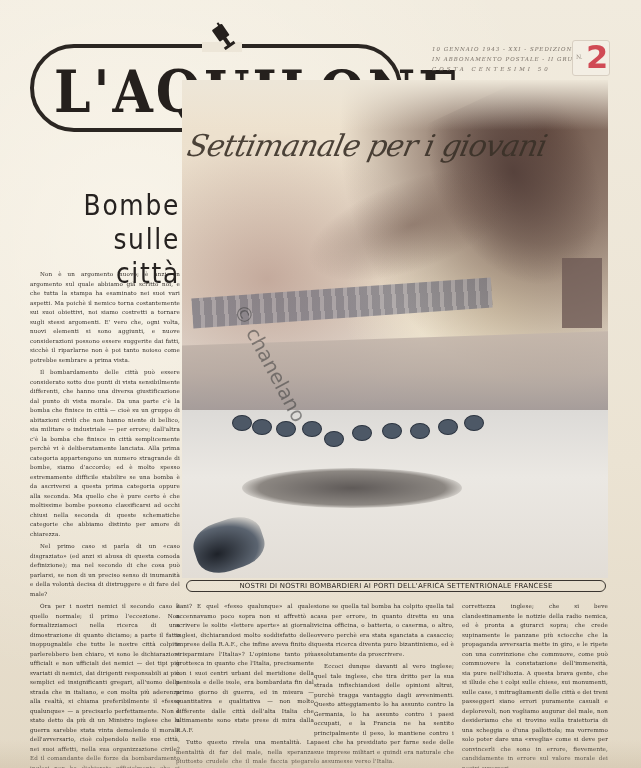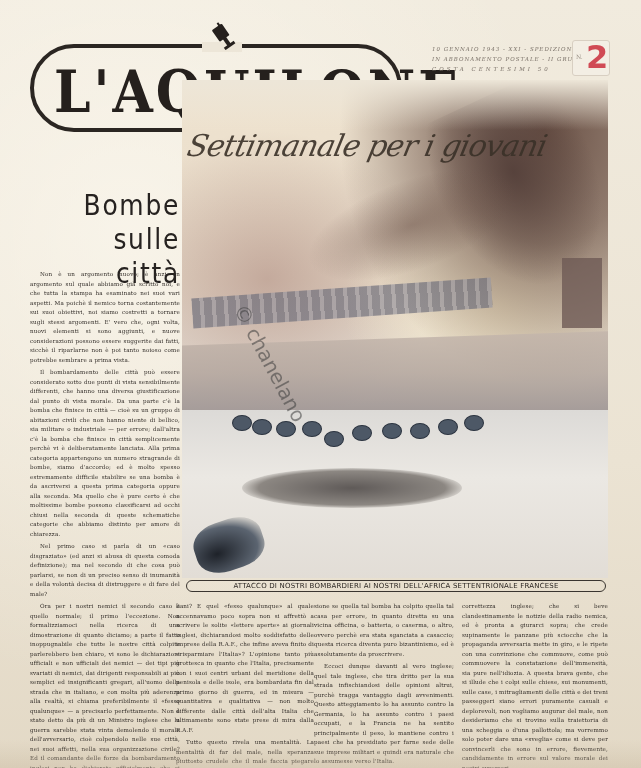--- a/index.html
+++ b/index.html
@@ -166,21 +166,21 @@
       <div class="barrel" style="left:232px;top:0"></div>
     </div>
     <div class="crater"></div>
     <div class="big-barrel"></div>
     <div class="illus-fade"></div>
   </div>
   <div class="watermark">© chanelano</div>
 
   <div class="subtitle">Settimanale per i giovani</div>
 
-  <div class="caption">ATTACCO DI NOSTRI BOMBARDIERI AI NOSTRI DELL'AFRICA SETTENTRIONALE FRANCESE</div>
+  <div class="caption">NOSTRI DI NOSTRI BOMBARDIERI AI PORTI DELL'AFRICA SETTENTRIONALE FRANCESE</div>
 
   <div class="headline">
     <div>Bombe</div>
     <div>sulle città</div>
   </div>
 
   <div class="col col1">
     <p>Non è un argomento nuovo; è anzi un argomento sul quale abbiamo già scritto noi, e che tutta la stampa ha esaminato nei suoi vari aspetti. Ma poichè il nemico torna costantemente sui suoi obiettivi, noi siamo costretti a tornare sugli stessi argomenti. E' vero che, ogni volta, nuovi elementi si sono aggiunti, e nuove considerazioni possono essere suggerite dai fatti, sicchè il riparlarne non è poi tanto noioso come potrebbe sembrare a prima vista.</p>
     <p>Il bombardamento delle città può essere considerato sotto due punti di vista sensibilmente differenti, che hanno una diversa giustificazione dal punto di vista morale. Da una parte c'è la bomba che finisce in città — cioè su un gruppo di abitazioni civili che non hanno niente di bellico, sia militare o industriale — per errore; dall'altra c'è la bomba che finisce in città semplicemente perchè vi è deliberatamente lanciata. Alla prima categoria appartengono un numero stragrande di bombe, siamo d'accordo; ed è molto spesso estremamente difficile stabilire se una bomba è da ascriversi a questa prima categoria oppure alla seconda. Ma quello che è pure certo è che moltissime bombe possono classificarsi ad occhi chiusi nella seconda di queste schematiche categorie che abbiamo distinto per amore di chiarezza.</p>
     <p>Nel primo caso si parla di un «caso disgraziato» (ed anzi si abusa di questa comoda definizione); ma nel secondo di che cosa può parlarsi, se non di un preciso senso di inumanità e della volontà decisa di distruggere e di fare del male?</p>

